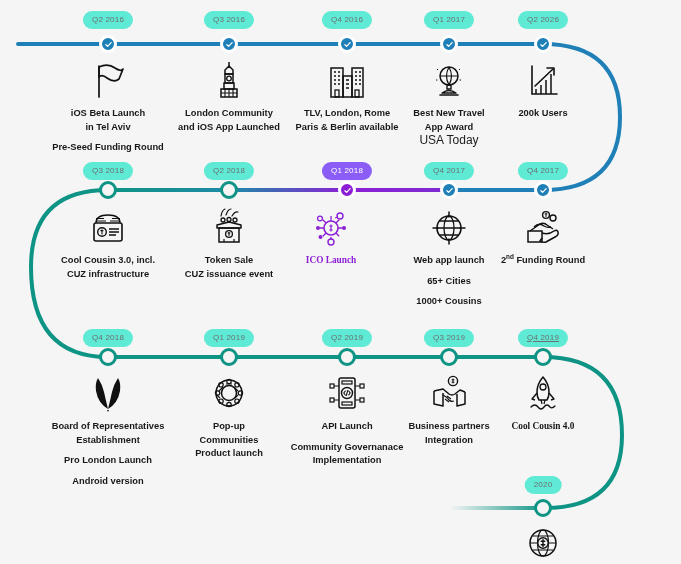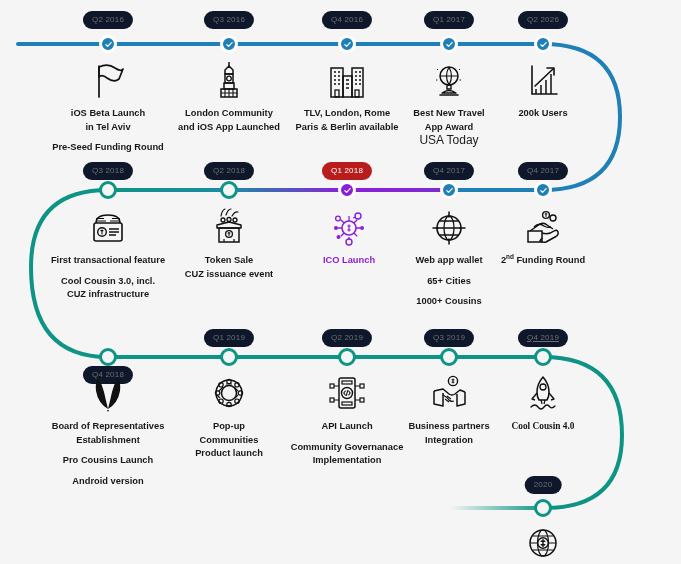--- a/index.html
+++ b/index.html
@@ -13,30 +13,30 @@
   }
   #stage{position:relative;width:681px;height:564px;}
 
   
   #track{position:absolute;left:0;top:0;width:681px;height:564px;pointer-events:none;}
 
   
   .pill{
     position:absolute;
     transform:translateX(-50%);
-    background:#0f172a;
+    background:#5eead4;
     color:#6d6f73;
     font-size:8px;
     letter-spacing:.2px;
     line-height:1;
     padding:5px 9px 5px 9px;
     border-radius:9px;
     white-space:nowrap;
   }
-  .pill.accent{background:#b91c1c;color:#ffffff;}
+  .pill.accent{background:#8b5cf6;color:#ffffff;}
 
   
   .node{
     position:absolute;
     width:18px;height:18px;
     margin-left:-9px;margin-top:-9px;
     border-radius:50%;
     box-sizing:border-box;
     display:flex;align-items:center;justify-content:center;
   }
@@ -246,23 +246,20 @@
       <svg width="42" height="38" viewBox="0 0 42 38">
           <path d="M9 14 Q9 6 21 6 Q33 6 33 14" fill="none" stroke="#111" stroke-width="1.5"></path>
           <path d="M9 12 h10 M23 12 h10 M9 9.5 h8 M25 9.5 h8" stroke="#111" stroke-width="1.2"></path>
           <rect x="7" y="14" width="28" height="18" rx="2" fill="none" stroke="#111" stroke-width="1.6"></rect>
           <circle cx="15" cy="23" r="4.3" fill="none" stroke="#111" stroke-width="1.4"></circle>
           <path d="M15 20.6 v4.8 M13.4 21.6 h3" stroke="#111" stroke-width="1.1"></path>
           <path d="M22 20 h10 M22 23 h10 M22 26 h7" stroke="#111" stroke-width="1.3"></path>
         </svg>
     </div>
     <div class="grp">
-        <div class="ln">First transactional feature</div>
-      </div>
-    <div class="grp">
       <div class="ln">Cool Cousin 3.0, incl.</div>
       <div class="ln">CUZ infrastructure</div>
     </div>
   </div>
 
   <div class="ms" style="left:229px;top:205px;">
     <div class="ico">
       <svg width="42" height="40" viewBox="0 0 42 40">
           <path d="M13 9 Q14 3 17 2 M18 8 Q20 2 23 2 M24 9 Q27 4 30 5" fill="none" stroke="#111" stroke-width="1.2" stroke-linecap="round"></path>
           <circle cx="15" cy="13" r="2" fill="none" stroke="#111" stroke-width="1.3"></circle>
@@ -274,21 +271,21 @@
           <path d="M21 25 v4 M19.6 26 h2.8" stroke="#111" stroke-width="1.1"></path>
           <path d="M16 35 v-3 M26 35 v-3" stroke="#111" stroke-width="1.2"></path>
         </svg>
     </div>
     <div class="grp">
       <div class="ln">Token Sale</div>
       <div class="ln">CUZ issuance event</div>
     </div>
   </div>
 
-  <div class="ms accent" style="left:349px;top:205px;">
+  <div class="ms accent" style="left:331px;top:205px;font-family:Liberation Serif, serif;">
     <div class="ico">
       <svg width="48" height="40" viewBox="0 0 48 40">
           <circle cx="24" cy="21" r="7" fill="none" stroke="#8c1fd6" stroke-width="1.6"></circle>
           <path d="M24 17.5 v7 M22.3 19 h3.4 M22.3 23 h3.4" stroke="#8c1fd6" stroke-width="1.2"></path>
           <path d="M24 12 v-3 M24 30 v3 M17 21 h-4 M31 21 h4 M19.3 16.3 L15.8 12.8 M28.7 16.3 L32.2 12.8 M19.3 25.7 L15.8 29.2 M28.7 25.7 L32.2 29.2" stroke="#8c1fd6" stroke-width="1.3"></path>
           <circle cx="33" cy="9" r="3" fill="none" stroke="#8c1fd6" stroke-width="1.4"></circle>
           <circle cx="24" cy="35" r="3" fill="none" stroke="#8c1fd6" stroke-width="1.4"></circle>
           <circle cx="13" cy="11.5" r="2.4" fill="none" stroke="#8c1fd6" stroke-width="1.3"></circle>
           <circle cx="11" cy="21" r="2" fill="#8c1fd6"></circle>
           <circle cx="37" cy="21" r="2" fill="#8c1fd6"></circle>
@@ -304,21 +301,21 @@
   <div class="ms" style="left:449px;top:205px;">
     <div class="ico">
       <svg width="40" height="40" viewBox="0 0 40 40">
           <circle cx="20" cy="21" r="12" fill="none" stroke="#111" stroke-width="1.6"></circle>
           <ellipse cx="20" cy="21" rx="5" ry="12" fill="none" stroke="#111" stroke-width="1.3"></ellipse>
           <path d="M8 21 h24 M10.5 14 h19 M10.5 28 h19" stroke="#111" stroke-width="1.3"></path>
           <path d="M20 5 v5 M20 32 v5 M4 21 h5 M31 21 h5" stroke="#111" stroke-width="1.5" stroke-linecap="round"></path>
         </svg>
     </div>
     <div class="grp">
-        <div class="ln">Web app wallet</div>
+        <div class="ln">Web app launch</div>
       </div>
     <div class="grp">
         <div class="ln">65+ Cities</div>
       </div>
     <div class="grp">
         <div class="ln">1000+ Cousins</div>
       </div>
   </div>
 
   <div class="ms" style="left:543px;top:205px;">
@@ -331,21 +328,21 @@
           <rect x="6" y="24" width="14" height="11" fill="none" stroke="#111" stroke-width="1.5"></rect>
           <path d="M20 26 q7 2 12 -2 q3 -2 4 1 q1 3 -3 5 l-9 5 q-3 1 -6 -1 L20 31" fill="none" stroke="#111" stroke-width="1.5" stroke-linejoin="round"></path>
           <path d="M24 6 v4 M22.8 7 h2.4" stroke="#111" stroke-width="1"></path>
         </svg>
     </div>
     <div class="grp">
       <div class="ln"><span>2</span><sup>nd</sup><span> Funding Round</span></div>
     </div>
   </div>
 
-  <div class="pill" style="left:108px;top:329px;margin-top:37px;">Q4 2018</div>
+  <div class="pill" style="left:108px;top:329px;">Q4 2018</div>
   <div class="pill" style="left:229px;top:329px;">Q1 2019</div>
   <div class="pill" style="left:347px;top:329px;">Q2 2019</div>
   <div class="pill" style="left:449px;top:329px;">Q3 2019</div>
   <div class="pill" style="left:543px;top:329px;text-decoration:underline;">Q4 2019</div>
 
   <div class="node open" style="left:108px;top:357px;"></div>
   <div class="node open" style="left:229px;top:357px;"></div>
   <div class="node open" style="left:347px;top:357px;"></div>
   <div class="node open" style="left:449px;top:357px;"></div>
   <div class="node open" style="left:543px;top:357px;"></div>
@@ -356,21 +353,21 @@
           <path d="M23 36 Q13 30 11 18 Q10 10 13 5 Q17 11 19 19 Q21 28 23 36 Z" fill="#111"></path>
           <path d="M23 36 Q33 30 35 18 Q36 10 33 5 Q29 11 27 19 Q25 28 23 36 Z" fill="#111"></path>
           <path d="M22 37 l1 2 l1 -2" fill="#111"></path>
         </svg>
     </div>
     <div class="grp">
       <div class="ln">Board of Representatives</div>
       <div class="ln">Establishment</div>
     </div>
     <div class="grp">
-        <div class="ln">Pro Cousins Launch</div>
+        <div class="ln">Pro London Launch</div>
       </div>
     <div class="grp">
         <div class="ln">Android version</div>
       </div>
   </div>
 
   <div class="ms" style="left:229px;top:371px;">
     <div class="ico">
       <svg width="40" height="40" viewBox="0 0 40 40">
           <circle cx="20" cy="20" r="13" fill="none" stroke="#111" stroke-width="1.5"></circle>

